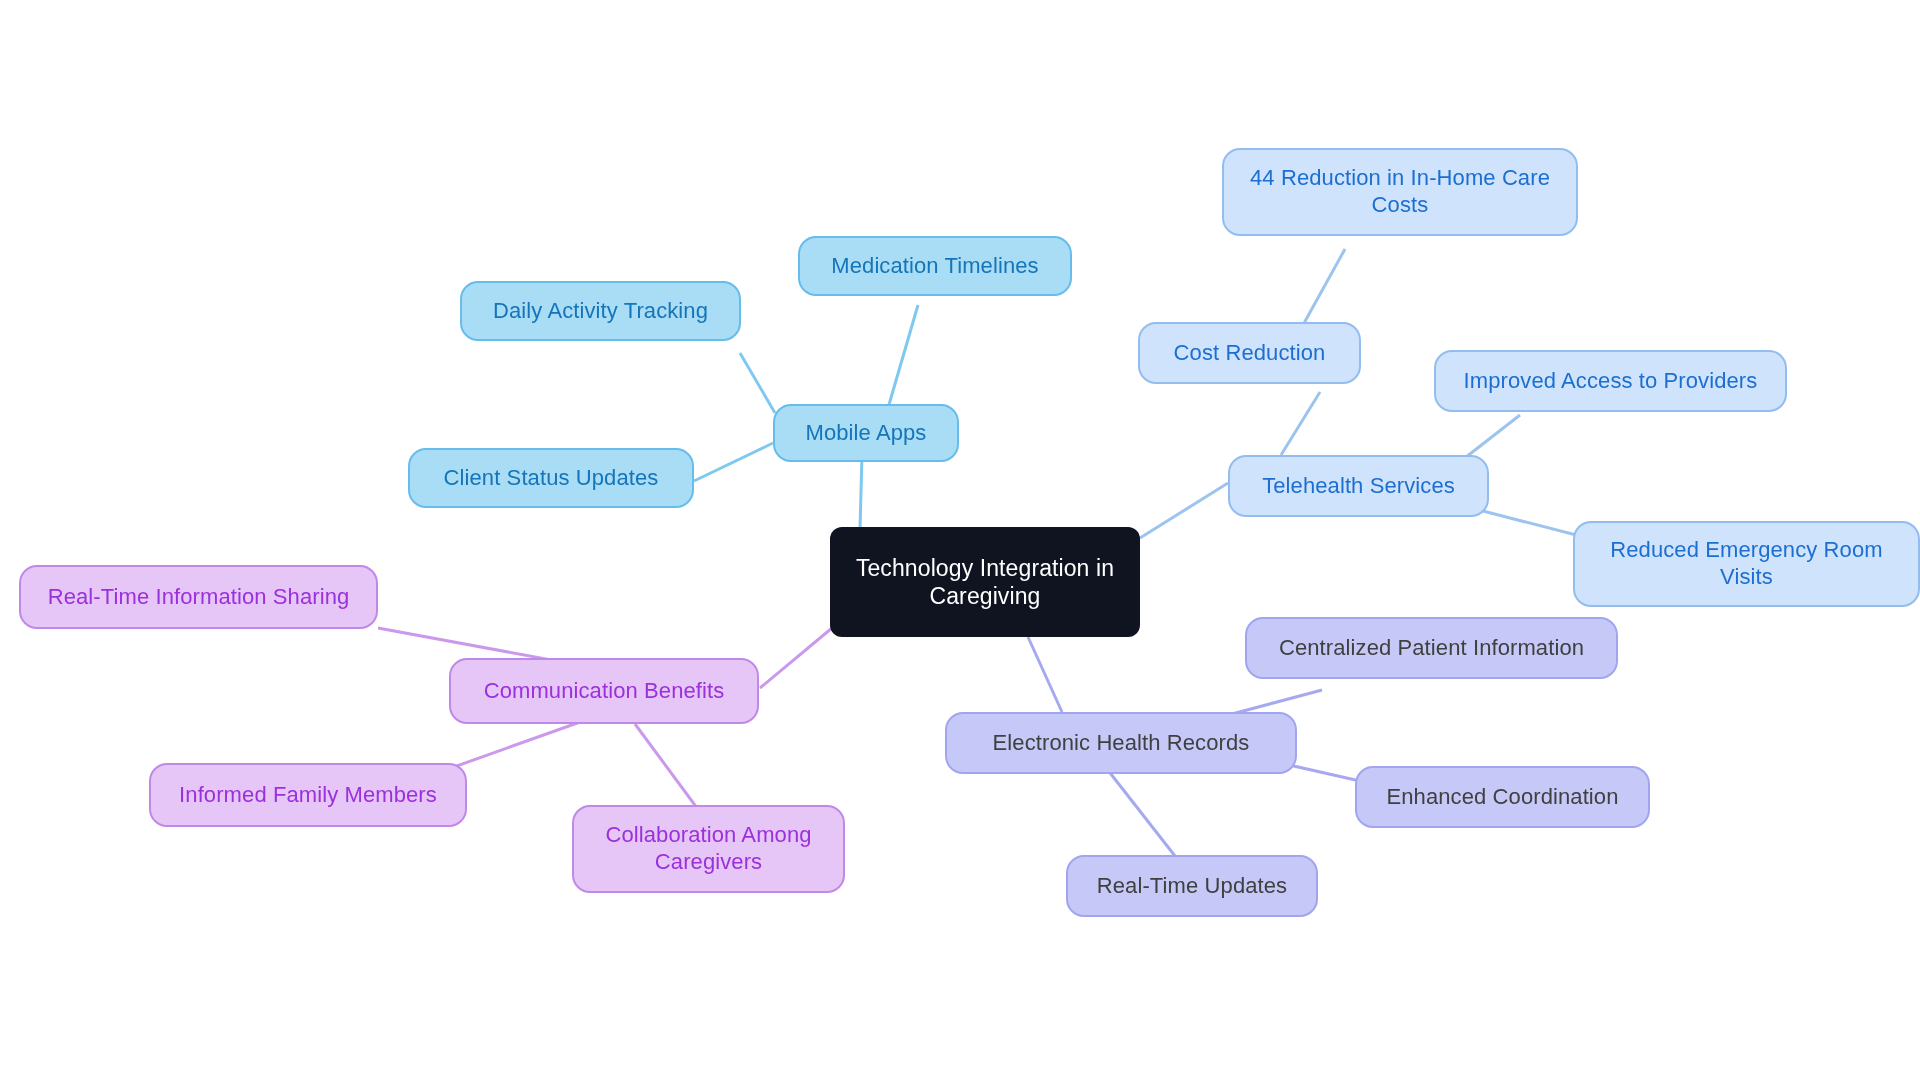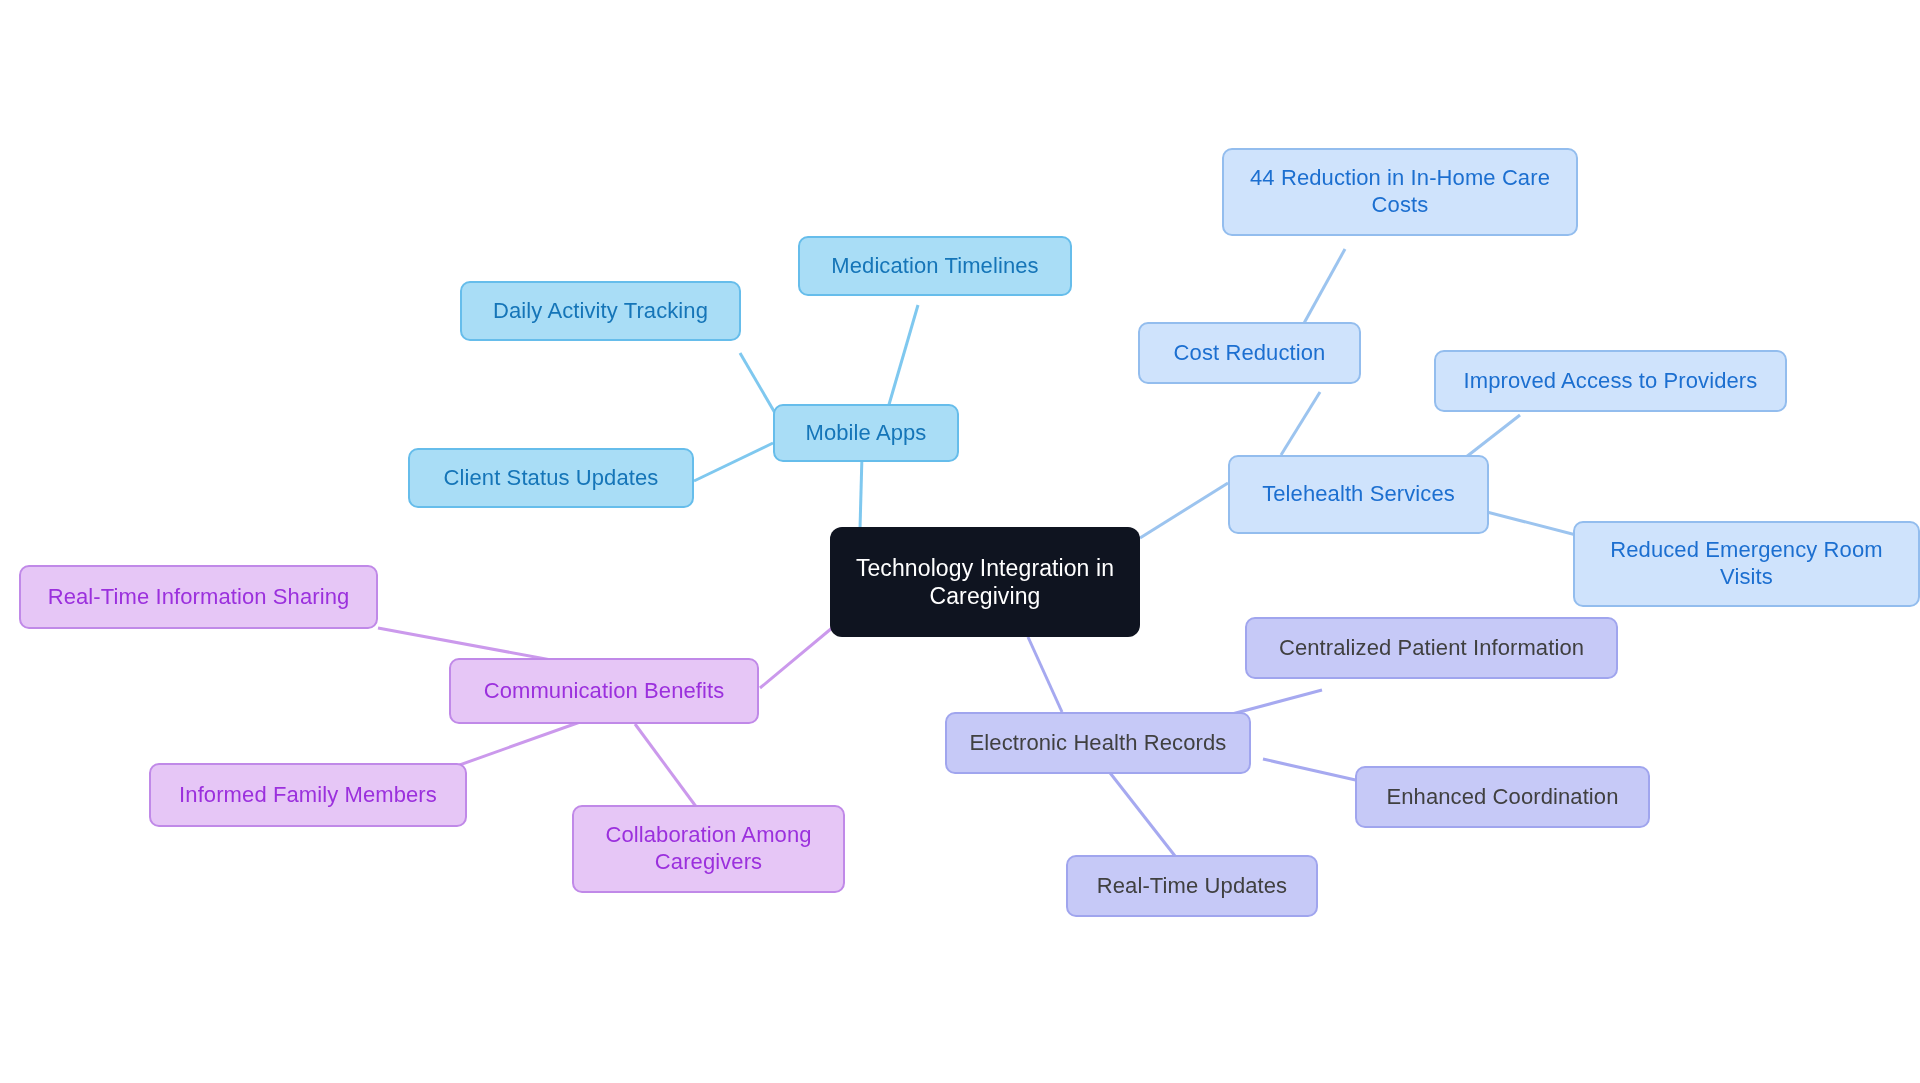--- a/index.html
+++ b/index.html
@@ -24,21 +24,21 @@
     height: 1083px;
     pointer-events: none;
   }
   .node {
     position: absolute;
     box-sizing: border-box;
     display: flex;
     align-items: center;
     justify-content: center;
     text-align: center;
-    border-radius: 10px;
+    border-radius: 18px;
     border-style: solid;
     border-width: 2px;
     line-height: 1.22;
     padding: 4px 14px;
     white-space: pre-line;
     letter-spacing: 0.1px;
   }
   .node.root {
     border-radius: 12px;
     border-width: 0;
@@ -99,21 +99,21 @@
   </div>
 
   <div class="node lvl2 c-mobile" style="left:798px; top:236px; width:274px; height:60px;">
     <span>Medication Timelines</span>
   </div>
 
   <div class="node lvl2 c-mobile" style="left:408px; top:448px; width:286px; height:60px;">
     <span>Client Status Updates</span>
   </div>
 
-  <div class="node lvl1 c-tele" style="left:1228px; top:455px; width:261px; height:79px;align-items:center;">
+  <div class="node lvl1 c-tele" style="left:1228px; top:455px; width:261px; height:62px;align-items:center;">
     <span>Telehealth Services</span>
   </div>
 
   <div class="node lvl2 c-tele" style="left:1138px; top:322px; width:223px; height:62px;">
     <span>Cost Reduction</span>
   </div>
 
   <div class="node lvl2 c-tele" style="left:1434px; top:350px; width:353px; height:62px;">
     <span>Improved Access to Providers</span>
   </div>
@@ -121,21 +121,21 @@
   <div class="node lvl2 c-tele" style="left:1573px; top:491px; width:347px; height:86px;margin-top:30px;">
     <span>Reduced Emergency Room
 Visits</span>
   </div>
 
   <div class="node lvl2 c-tele" style="left:1222px; top:148px; width:356px; height:88px;">
     <span>44 Reduction in In-Home Care
 Costs</span>
   </div>
 
-  <div class="node lvl1 c-ehr" style="left:945px; top:712px; width:306px; height:62px;">
+  <div class="node lvl1 c-ehr" style="left:945px; top:712px; width:352px; height:62px;">
     <span>Electronic Health Records</span>
   </div>
 
   <div class="node lvl2 c-ehr" style="left:1245px; top:617px; width:373px; height:62px;">
     <span>Centralized Patient Information</span>
   </div>
 
   <div class="node lvl2 c-ehr" style="left:1355px; top:766px; width:295px; height:62px;">
     <span>Enhanced Coordination</span>
   </div>

